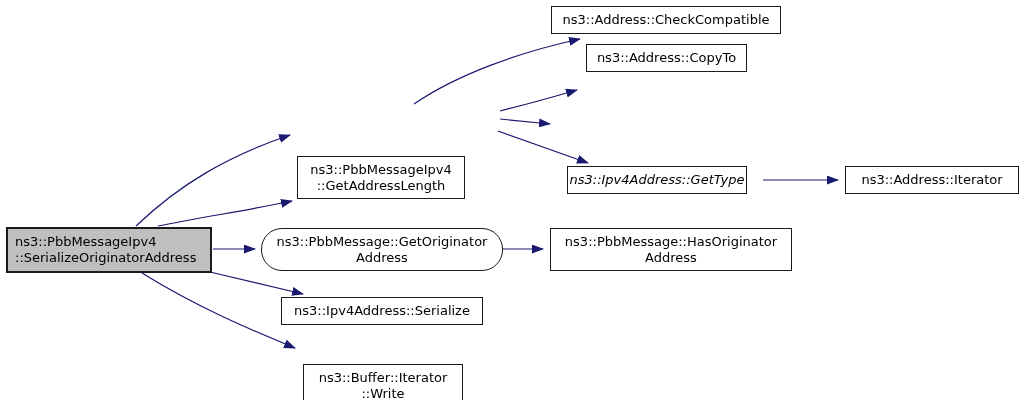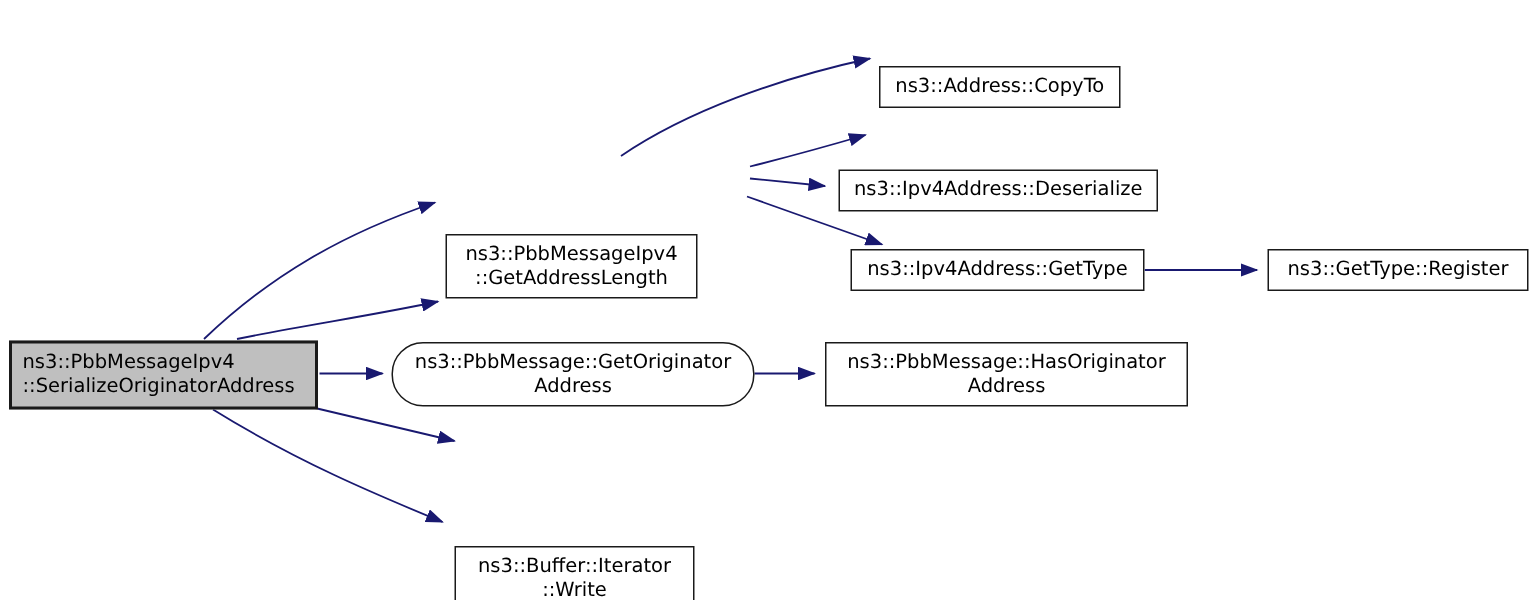--- a/index.html
+++ b/index.html
@@ -54,29 +54,30 @@
   <div class="node focus" style="left:6px; top:227px; width:206px; height:46px;">ns3::PbbMessageIpv4
 ::SerializeOriginatorAddress</div>
 
 
   <div class="node" style="left:297px; top:156px; width:168px; height:43px;">ns3::PbbMessageIpv4
 ::GetAddressLength</div>
 
   <div class="node" style="left:261px; top:228px; width:242px; height:43px;border-radius:21px;">ns3::PbbMessage::GetOriginator
 Address</div>
 
+  <div class="node" style="left:281px; top:297px; width:202px; height:28px;">ns3::Ipv4Address::Serialize</div>
 
   <div class="node" style="left:303px; top:364px; width:160px; height:43px;">ns3::Buffer::Iterator
 ::Write</div>
 
+  <div class="node" style="left:551px; top:6px; width:230px; height:28px;">ns3::Address::CheckCompatible</div>
 
   <div class="node" style="left:586px; top:44px; width:161px; height:28px;">ns3::Address::CopyTo</div>
 
-  <div class="node" style="left:559px; top:113px; width:213px; height:28px;">ns3::Ipv4Address::Deserialize</div>
 
-  <div class="node" style="left:567px; top:166px; width:196px; height:28px;">ns3::Ipv4Address::GetType</div>
+  <div class="node" style="left:567px; top:166px; width:180px; height:28px;font-style:italic;">ns3::Ipv4Address::GetType</div>
 
-  <div class="node" style="left:845px; top:166px; width:174px; height:28px;">ns3::GetType::Register</div>
+  <div class="node" style="left:845px; top:166px; width:174px; height:28px;">ns3::Address::Iterator</div>
 
   <div class="node" style="left:550px; top:228px; width:242px; height:43px;text-align:center;">ns3::PbbMessage::HasOriginator
 Address</div>
 
 </div>
 
 </body></html>

